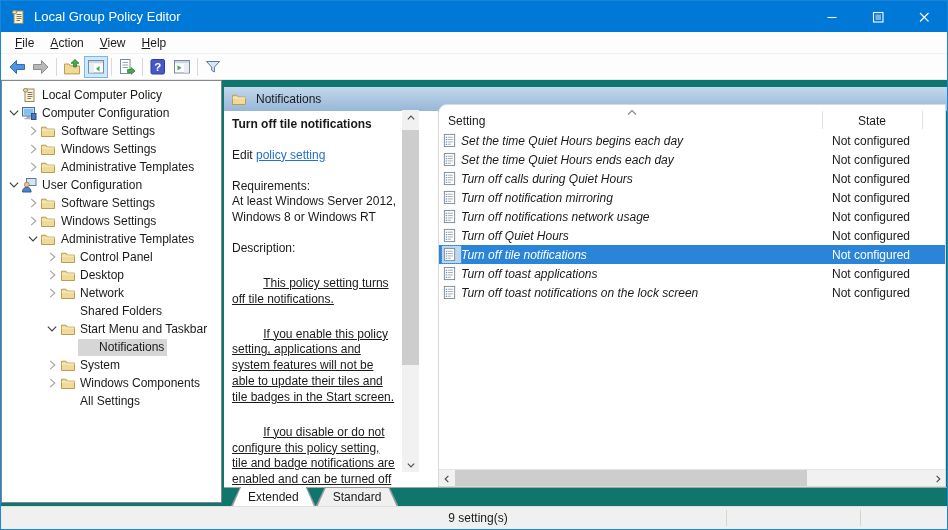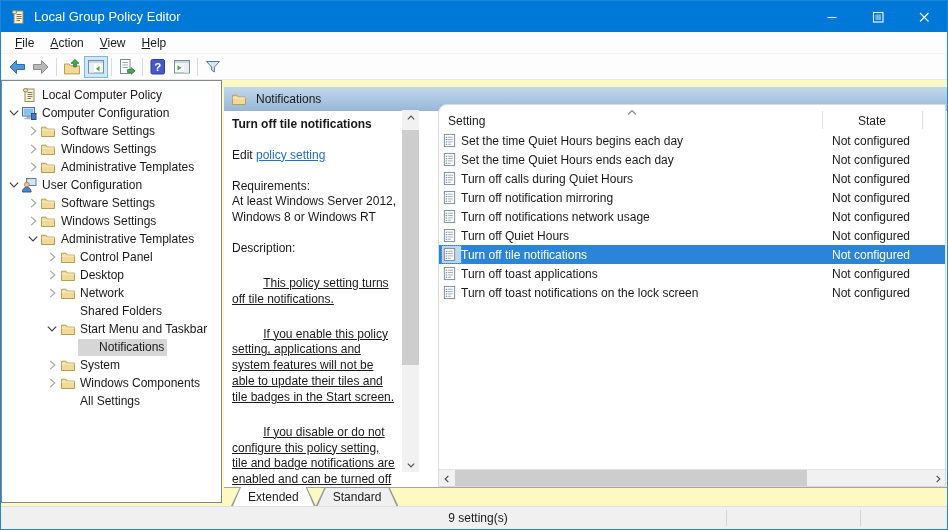--- a/index.html
+++ b/index.html
@@ -22,21 +22,21 @@
   .menuitem .mk { text-decoration: underline; }
 
   
   .toolbar { height: 26px; background: #fdfdfd; display: flex; align-items: center; padding-left: 4px; flex: none; border-bottom: 1px solid #e8e8e8; }
   .tbtn { width: 24px; height: 22px; display: flex; align-items: center; justify-content: center; border: 1px solid transparent; }
   .tbtn svg { width: 18px; height: 18px; }
   .tbtn.active { background: #cde8ff; border: 1px solid #7ab8e8; }
   .tsep { width: 1px; height: 18px; background: #d9d9d9; margin: 0 3px; }
 
   
-  .content { flex: 1; position: relative; background: #fef9c3; padding-left: 44px; }
+  .content { flex: 1; position: relative; background: #0f766e; padding-left: 44px; }
 
   
   .treepanel { position: absolute; left: 0; top: 0; bottom: 3px; width: 221px; background: #fff; border: 1px solid #828790; overflow: hidden; padding-top: 5px; }
   .trow { height: 18px; display: flex; align-items: center; white-space: nowrap; }
   .exp { width: 15px; height: 16px; flex: none; display: flex; align-items: center; justify-content: center; }
   .exp svg { width: 12px; height: 12px; }
   .tbody { display: flex; align-items: center; height: 17px; padding: 0 3px 0 0; }
   .ticon { width: 17px; height: 16px; flex: none; margin-right: 4px; }
   .ticon svg { width: 16px; height: 16px; }
   .trow.sel .tbody { background: #d6d6d6; }
@@ -73,21 +73,21 @@
   .listpanel { position: absolute; left: 216px; right: 1px; top: 24px; bottom: 19px; background: #fff; border: 1px solid #dadada; border-top-left-radius: 9px; overflow: hidden; }
   .lheader { position: relative; height: 26px; }
   .lheader .hsetting { position: absolute; left: 9px; bottom: 3px; }
   .lheader .hstate { position: absolute; left: 383px; width: 100px; bottom: 3px; text-align: center; }
   .lheader .hdiv { position: absolute; bottom: 2px; width: 1px; height: 18px; background: #e2e2e2; }
   .lheader .d1 { left: 383px; } .lheader .d2 { left: 483px; }
   .sortind { position: absolute; left: 186px; top: 2px; width: 14px; height: 10px; }
   .lrow { height: 19px; display: flex; align-items: center; }
   .licon { width: 19px; height: 17px; flex: none; margin-left: 3px; display: flex; align-items: center; }
   .licon svg { width: 15px; height: 15px; }
-  .ltext { width: 360px; flex: none; white-space: nowrap; overflow: hidden; }
+  .ltext { width: 360px; flex: none; white-space: nowrap; overflow: hidden; font-style: italic; }
   .lstate { padding-left: 11px; white-space: nowrap; }
   .lrow.sel { background: #2a84d8; color: #fff; }
   .lrow.sel .licon { background: #bcd8f0; outline: 1px dotted #5a9ad8; }
 
   
   .hscroll { position: absolute; left: 0; right: 0; bottom: 0; height: 17px; background: #f1f1f1; border-top: 1px solid #e3e3e3; }
   .hscroll .sarr { position: absolute; top: 0; width: 15px; height: 17px; display: flex; align-items: center; justify-content: center; }
   .hscroll .sarr svg { width: 10px; height: 10px; }
   .hscroll .left { left: 0; } .hscroll .right { right: 0; }
   .hscroll .thumb { position: absolute; left: 16px; top: 0; width: 352px; height: 16px; background: #cdcdcd; }

